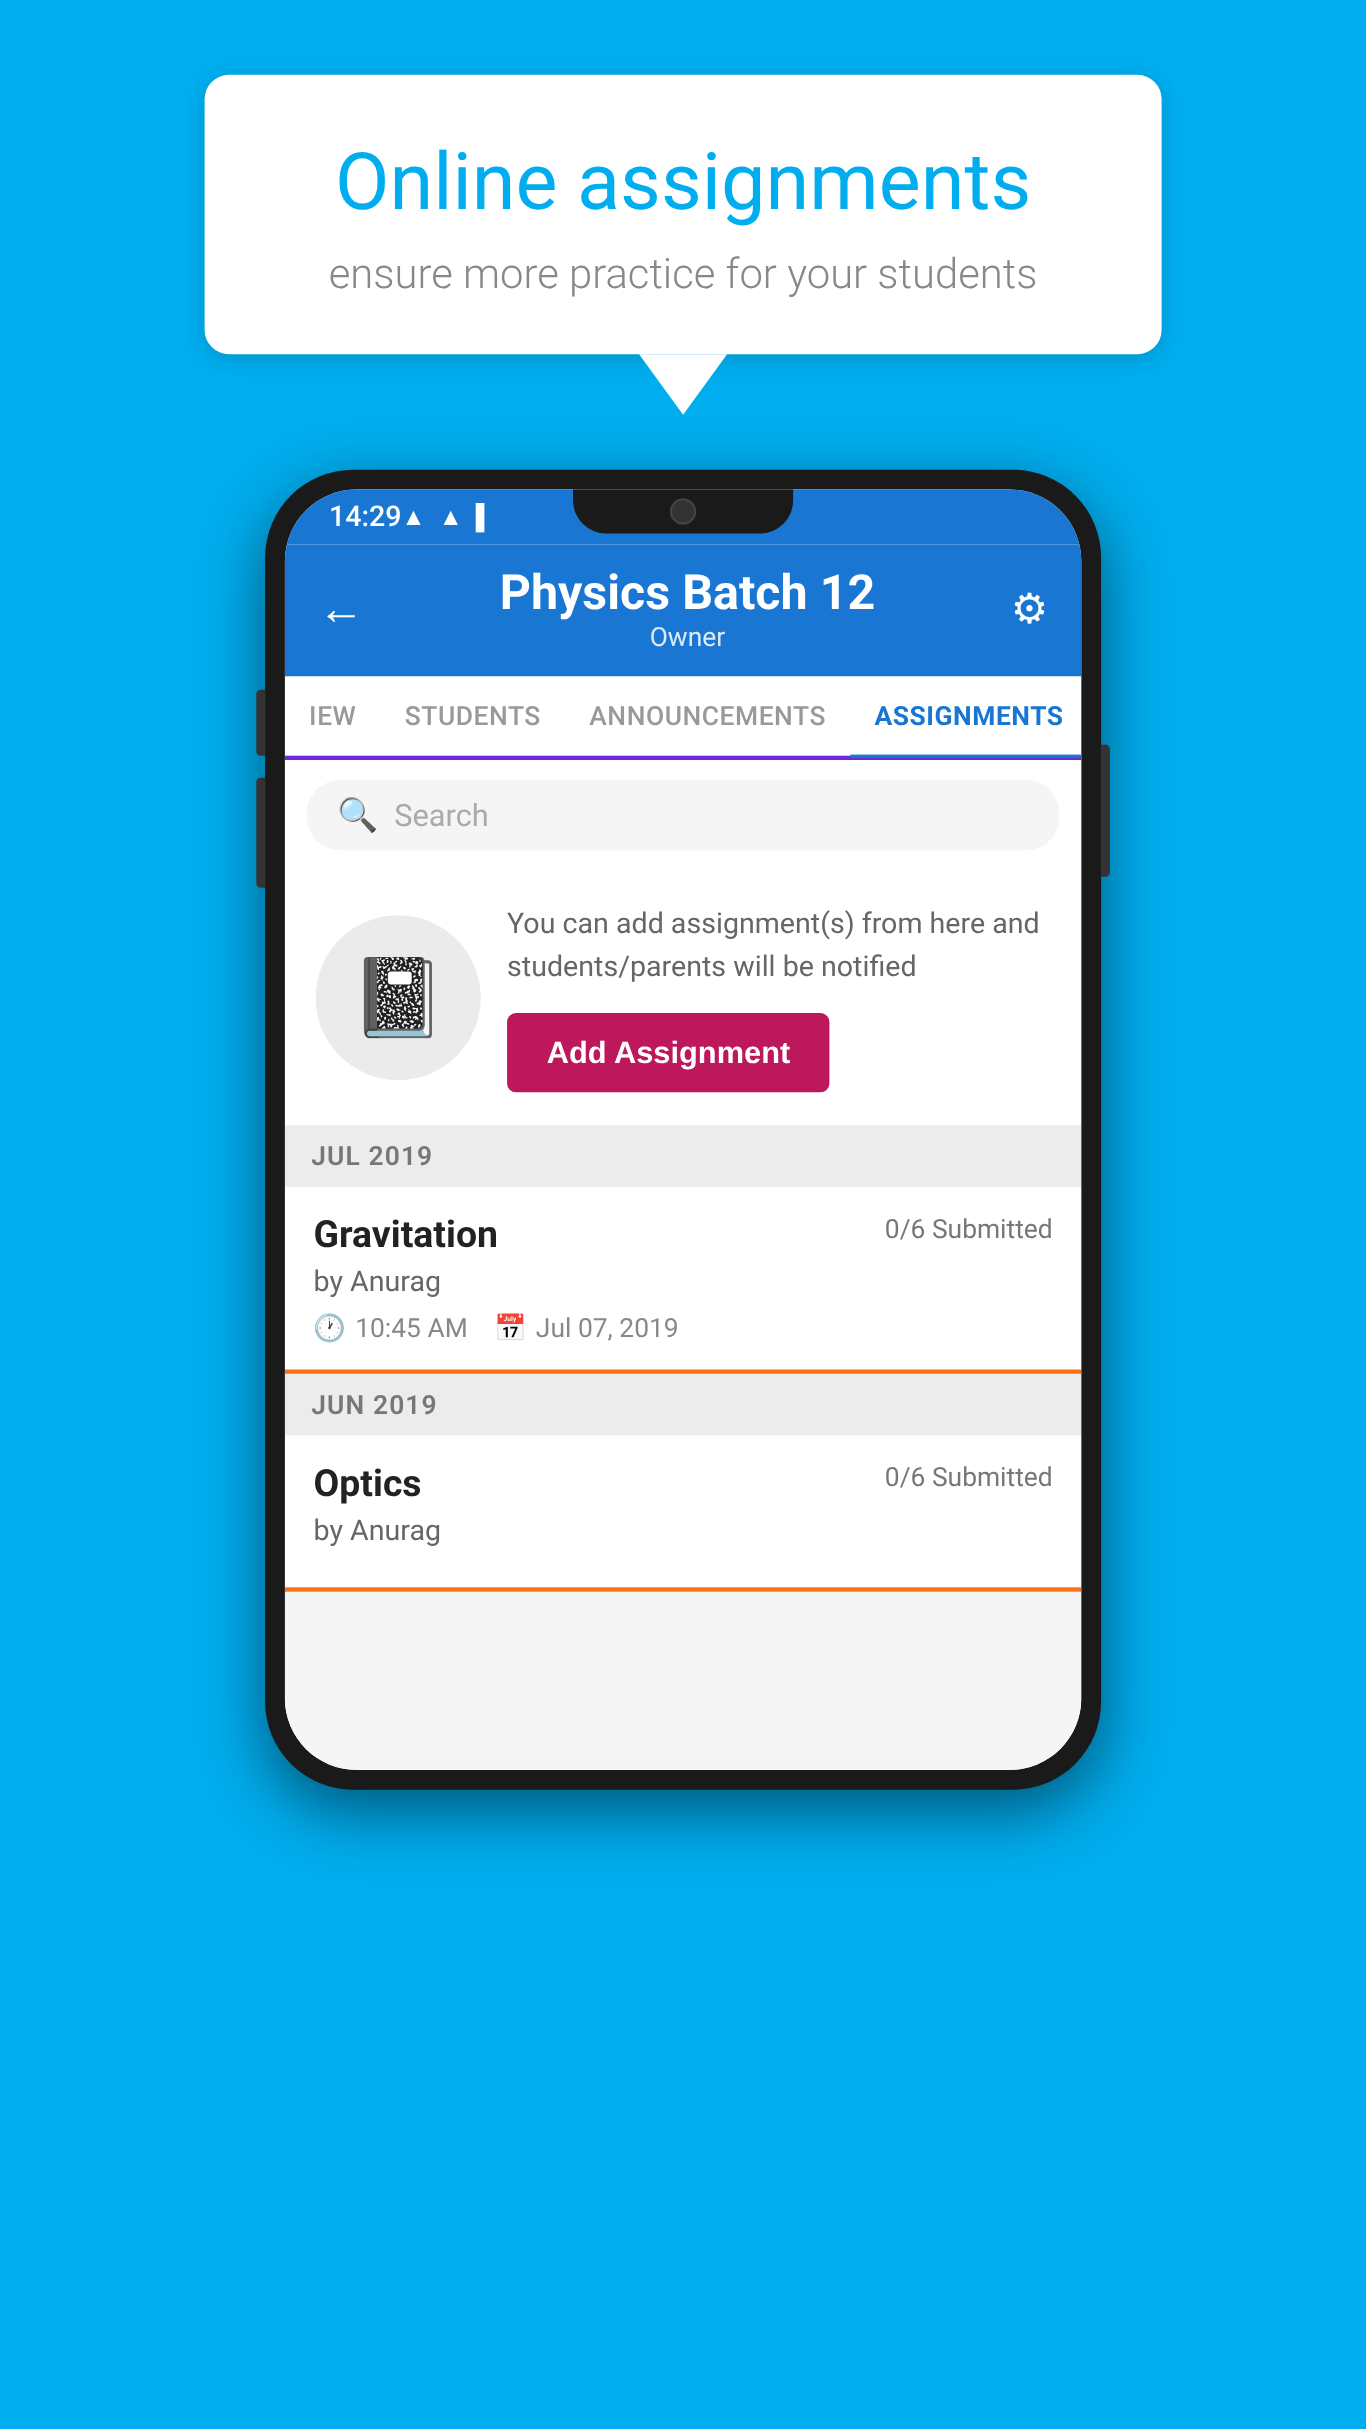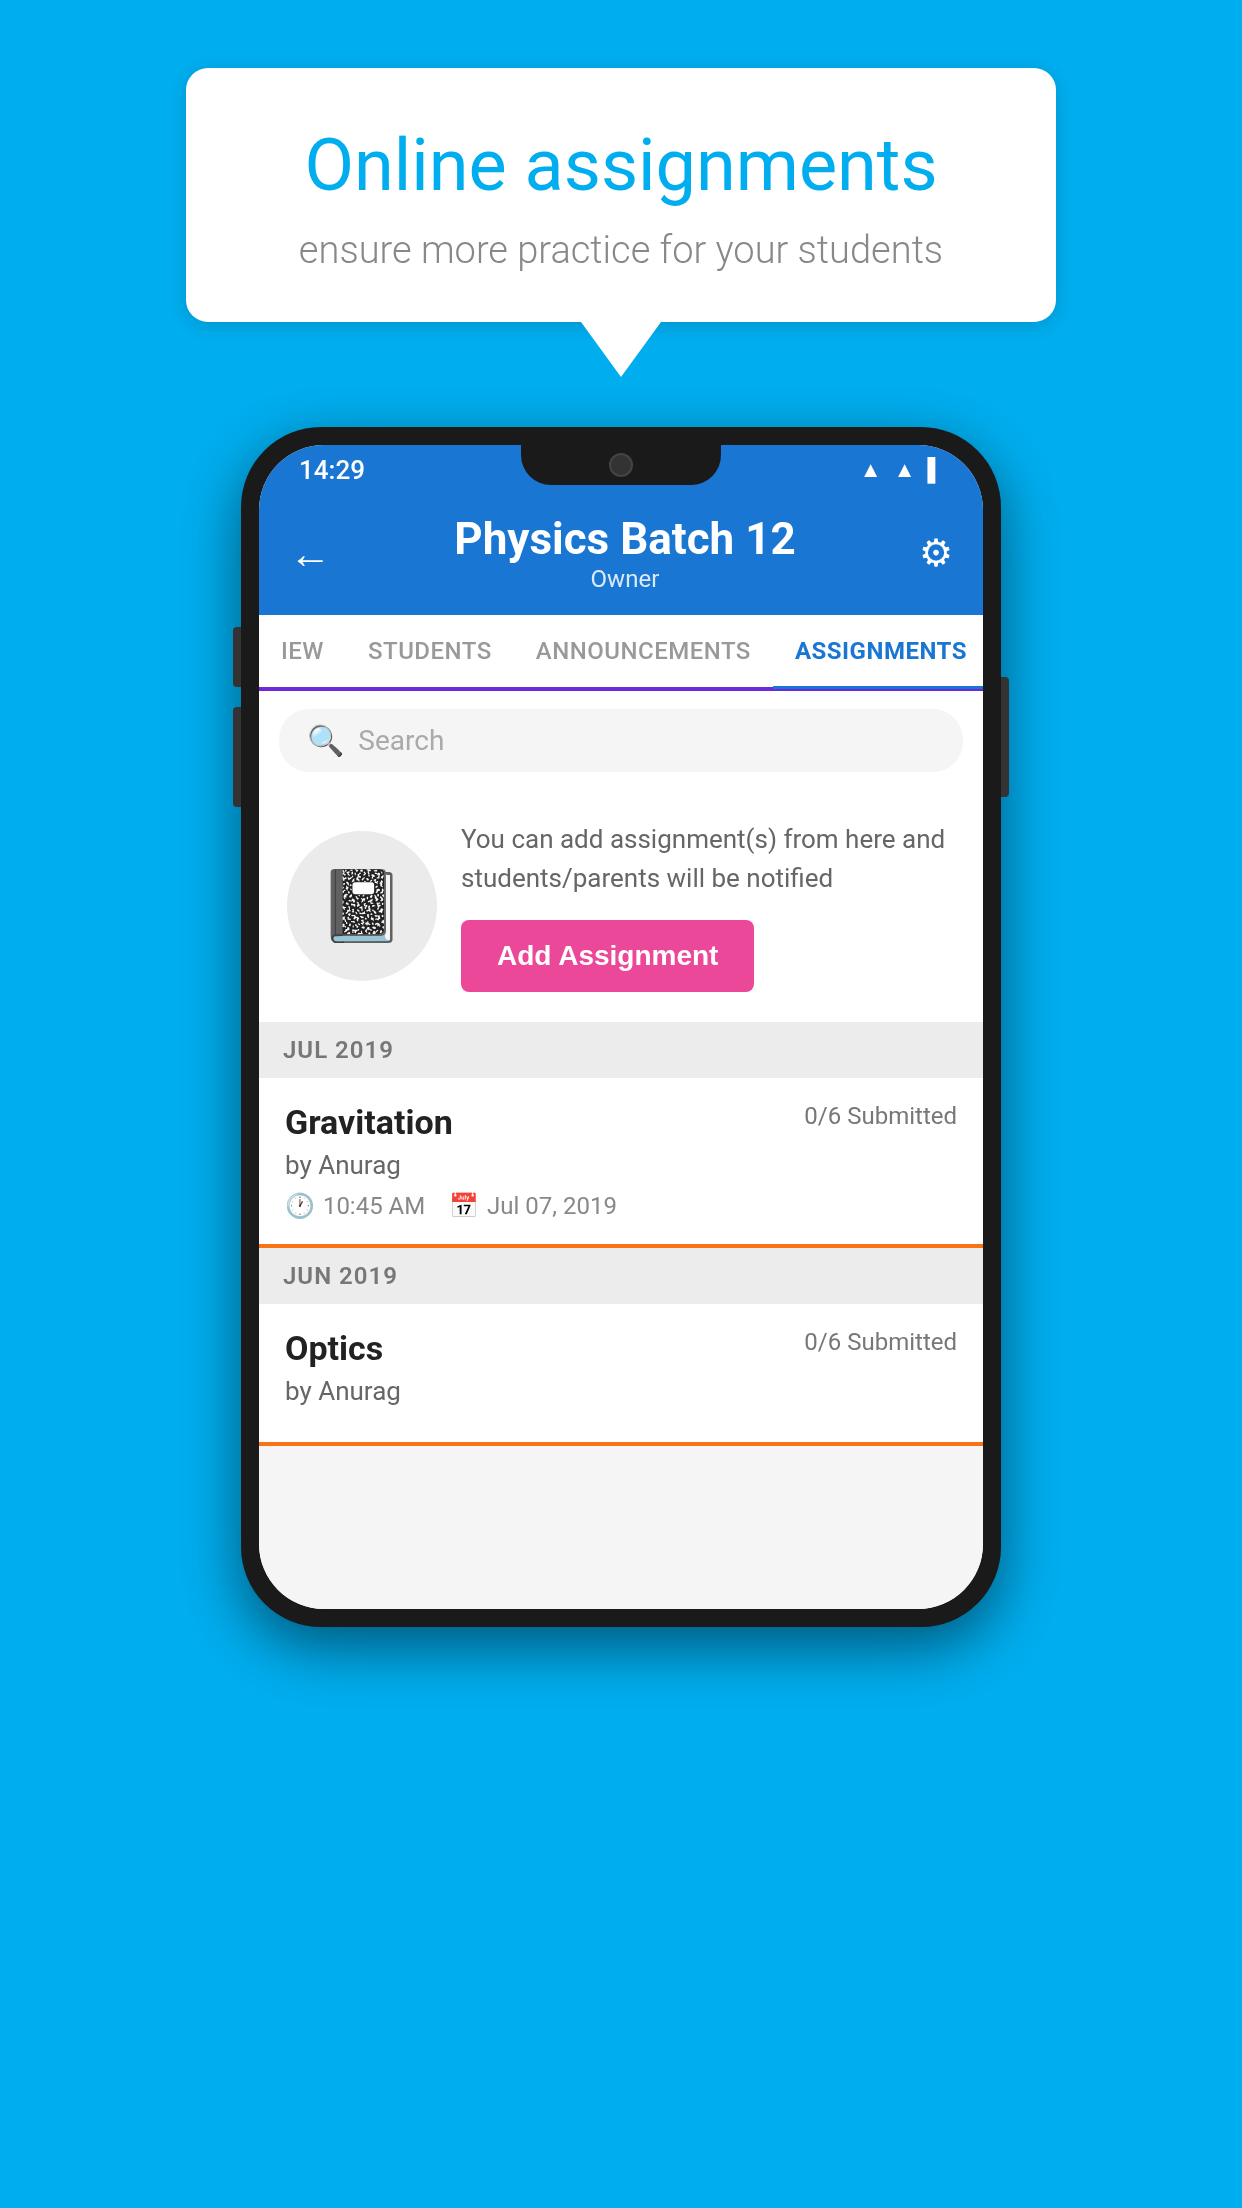--- a/index.html
+++ b/index.html
@@ -102,21 +102,20 @@
       display: flex;
       flex-direction: column;
     }
 
     
     .status-bar {
       background: #1976D2;
       height: 50px;
       display: flex;
       align-items: center;
-      justify-content: space-between;
       padding: 0 40px;
       flex-shrink: 0;
     }
 
     .status-time {
       color: white;
       font-size: 26px;
       font-weight: 500;
     }
 
@@ -267,21 +266,21 @@
     }
 
     .promo-description {
       font-size: 26px;
       color: #666;
       line-height: 1.5;
       margin-bottom: 22px;
     }
 
     .add-assignment-btn {
-      background: #ec4899;
+      background: #be185d;
       color: white;
       border: none;
       border-radius: 8px;
       padding: 20px 36px;
       font-size: 28px;
       font-weight: 600;
       cursor: pointer;
     }
 
     

